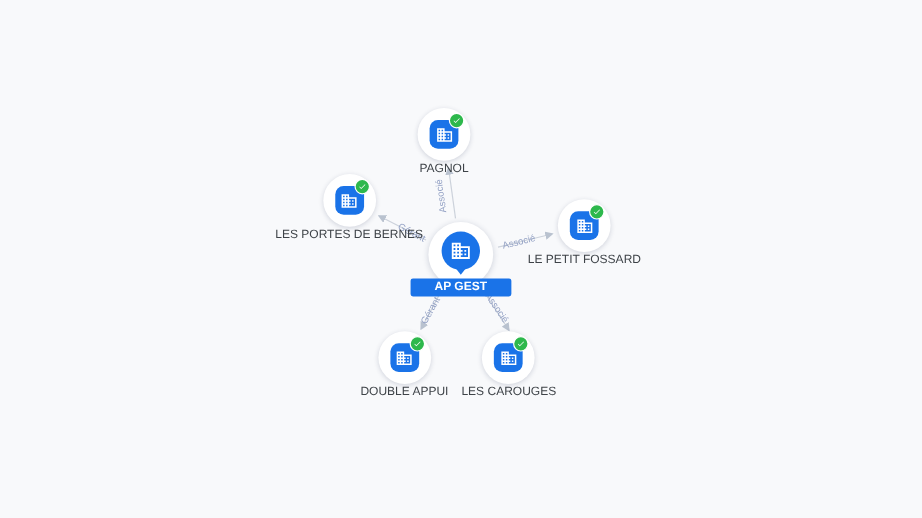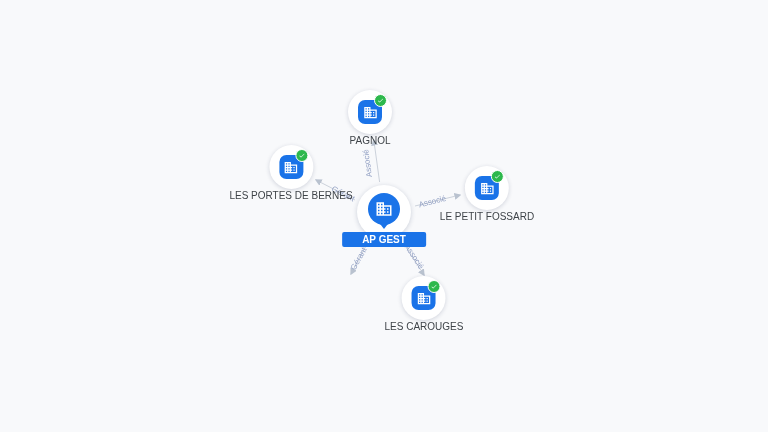--- a/index.html
+++ b/index.html
@@ -100,20 +100,35 @@
       </div>
       <div class="badge">
         <svg viewBox="0 0 24 24">
             <path d="M9 16.17L4.83 12l-1.42 1.41L9 19 21 7l-1.41-1.41z"></path>
           </svg>
       </div>
     </div>
     <div class="nlabel">LES PORTES DE BERNES</div>
   </div>
 
+  <div class="node" style="left:337px;top:276px">
+    <div class="avatar">
+      <div class="sq">
+        <svg viewBox="0 0 24 24">
+            <path d="M12 7V3H2v18h20V7H12zM6 19H4v-2h2v2zm0-4H4v-2h2v2zm0-4H4V9h2v2zm0-4H4V5h2v2zm4 12H8v-2h2v2zm0-4H8v-2h2v2zm0-4H8V9h2v2zm0-4H8V5h2v2zm10 12h-8v-2h2v-2h-2v-2h2v-2h-2V9h8v10zm-2-8h-2v2h2v-2zm0 4h-2v2h2v-2z"></path>
+          </svg>
+      </div>
+      <div class="badge">
+        <svg viewBox="0 0 24 24">
+            <path d="M9 16.17L4.83 12l-1.42 1.41L9 19 21 7l-1.41-1.41z"></path>
+          </svg>
+      </div>
+    </div>
+    <div class="nlabel">DOUBLE APPUI</div>
+  </div>
 
   <div class="node" style="left:424px;top:276px">
     <div class="avatar">
       <div class="sq">
         <svg viewBox="0 0 24 24">
             <path d="M12 7V3H2v18h20V7H12zM6 19H4v-2h2v2zm0-4H4v-2h2v2zm0-4H4V9h2v2zm0-4H4V5h2v2zm4 12H8v-2h2v2zm0-4H8v-2h2v2zm0-4H8V9h2v2zm0-4H8V5h2v2zm10 12h-8v-2h2v-2h-2v-2h2v-2h-2V9h8v10zm-2-8h-2v2h2v-2zm0 4h-2v2h2v-2z"></path>
           </svg>
       </div>
       <div class="badge">
         <svg viewBox="0 0 24 24">

